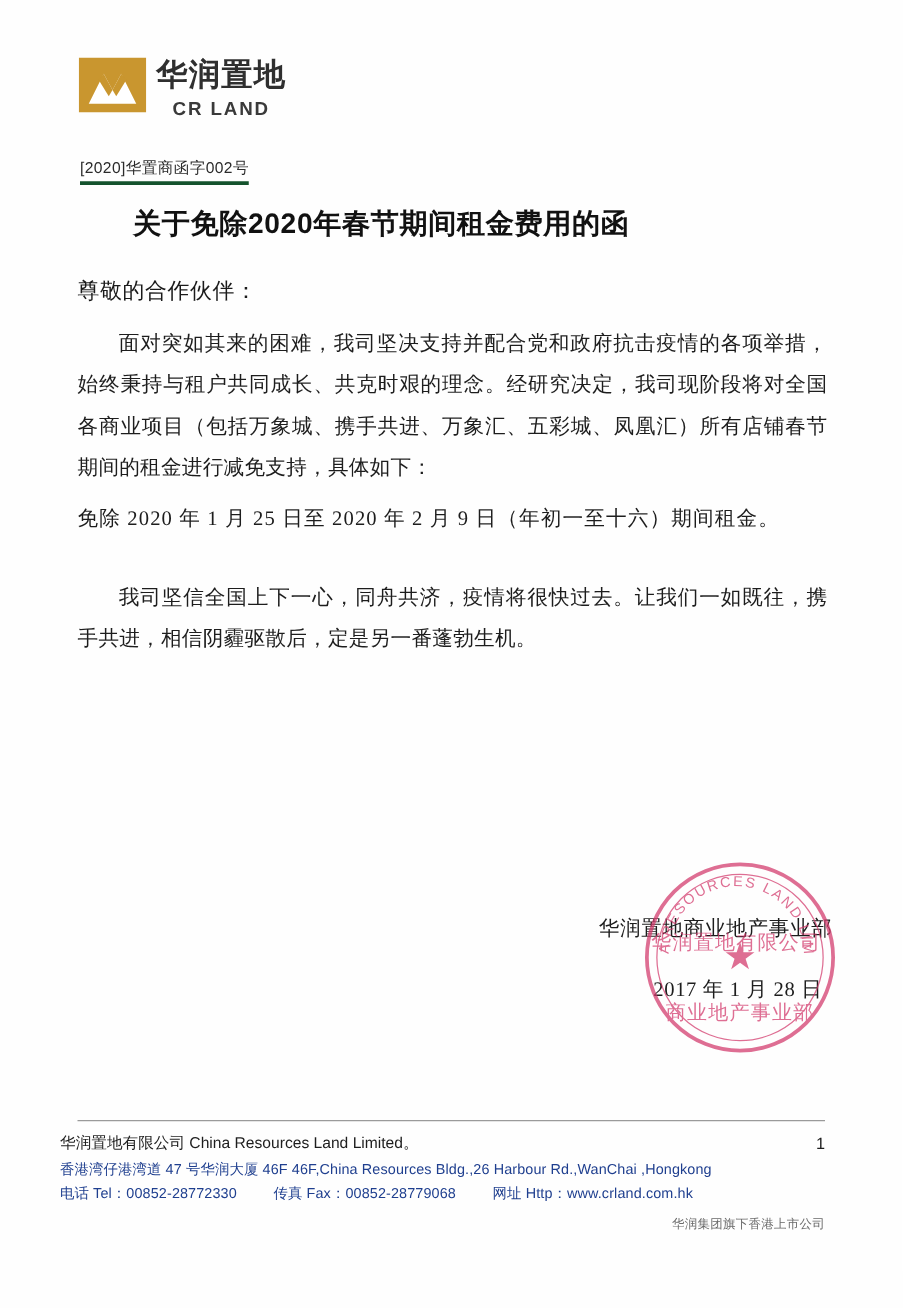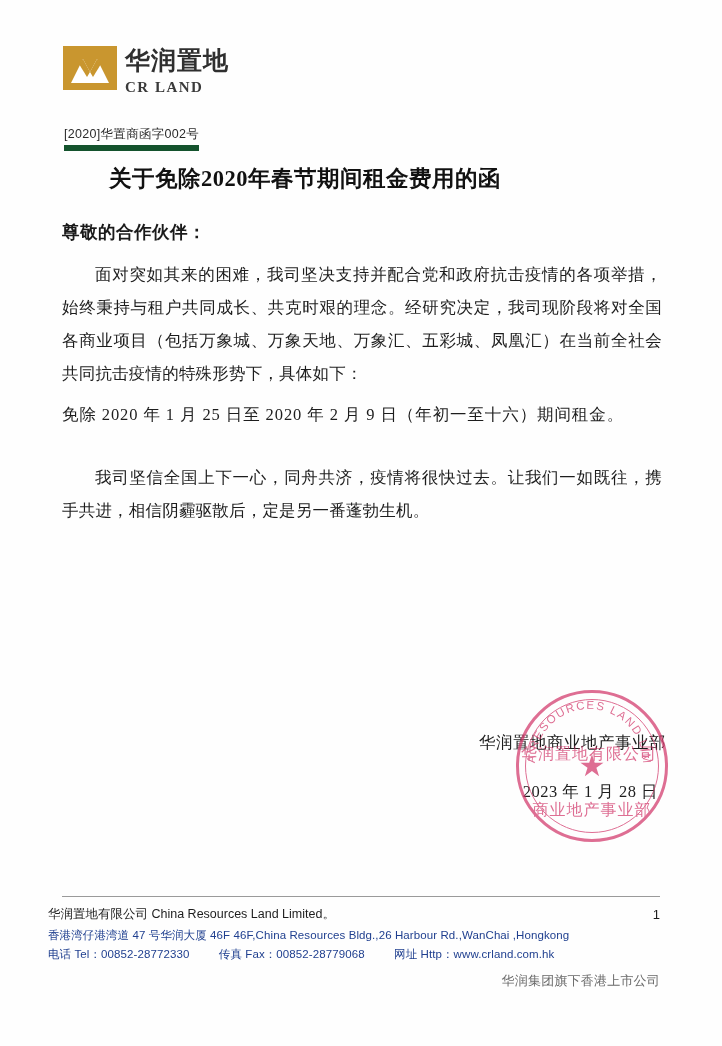--- a/index.html
+++ b/index.html
@@ -47,65 +47,66 @@
   }
   .logo-cn {
     font-family: "Liberation Serif", "DejaVu Serif", serif;
     font-size: 25px;
     font-weight: 700;
     color: #2f2f2f;
     letter-spacing: 1px;
     line-height: 1.05;
   }
   .logo-en {
-    font-family: Liberation Serif, serif;
+    font-family: Liberation Sans, sans-serif;
     font-size: 15px;
     font-weight: 700;
     color: #3a3a3a;
     letter-spacing: 1.5px;
     margin-top: 5px;
+    text-align: center;
   }
 
   
   .doc-number {
     position: absolute;
     left: 64px;
     top: 126px;
     font-family: "Liberation Sans", sans-serif;
     font-size: 12.5px;
     color: #2b2b2b;
-    border-bottom: 6px solid #14532d;
+    border-bottom: 3px solid #14532d;
     padding-bottom: 2px;
     letter-spacing: 0.3px;
   }
 
   
   .doc-title {
     position: absolute;
     left: 0;
     top: 163px;
     width: 610px;
     text-align: center;
-    font-family: Liberation Serif, serif;
+    font-family: Liberation Sans, sans-serif;
     font-size: 22.5px;
     font-weight: 700;
     color: #111;
     letter-spacing: 0.5px;
   }
 
   
   .body-block {
     position: absolute;
     left: 62px;
     top: 220px;
     width: 600px;
   }
   .salutation {
     font-size: 17.5px;
-    font-weight: 700;
+    font-weight: 400;
     color: #1a1a1a;
     margin: 0 0 14px 0;
     letter-spacing: 0.5px;
   }
   .para {
     font-size: 16.5px;
     line-height: 33px;
     color: #1d1d1d;
     margin: 0 0 8px 0;
     text-align: justify;
@@ -218,21 +219,21 @@
     top: 907px;
     font-family: "Liberation Sans", sans-serif;
     font-size: 13px;
     color: #1d1d1d;
   }
   .footer-note {
     position: absolute;
     right: 62px;
     top: 972px;
     font-family: "Liberation Sans", sans-serif;
-    font-size: 13px;
+    font-size: 10px;
     color: #6a6a6a;
     letter-spacing: 0.2px;
   }
 </style>
 </head>
 <body>
 
 <div class="page">
 
   <div class="letterhead">
@@ -249,21 +250,21 @@
       <div class="logo-en">CR LAND</div>
     </div>
   </div>
 
   <div class="doc-number">[2020]华置商函字002号</div>
 
   <div class="doc-title">关于免除2020年春节期间租金费用的函</div>
 
   <div class="body-block">
     <p class="salutation">尊敬的合作伙伴：</p>
-    <p class="para indent">面对突如其来的困难，我司坚决支持并配合党和政府抗击疫情的各项举措，始终秉持与租户共同成长、共克时艰的理念。经研究决定，我司现阶段将对全国各商业项目（包括万象城、万象天地、万象汇、五彩城、凤凰汇）在当前全社会共同抗击疫情的特殊形势下，具体如下：</p>
+    <p class="para indent">面对突如其来的困难，我司坚决支持并配合党和政府抗击疫情的各项举措，始终秉持与租户共同成长、共克时艰的理念。经研究决定，我司现阶段将对全国各商业项目（包括万象城、携手共进、万象汇、五彩城、凤凰汇）所有店铺春节期间的租金进行减免支持，具体如下：</p>
     <p class="para spaced-item">免除 2020 年 1 月 25 日至 2020 年 2 月 9 日（年初一至十六）期间租金。</p>
     <p class="para indent gap-para">我司坚信全国上下一心，同舟共济，疫情将很快过去。让我们一如既往，携手共进，相信阴霾驱散后，定是另一番蓬勃生机。</p>
   </div>
 
   <div class="seal">
     <div class="seal-inner"></div>
     <svg width="140" height="140" viewBox="0 0 140 140" xmlns="http://www.w3.org/2000/svg">
       <defs>
         <path id="arcTop" d="M 16,70 A 54,54 0 0 1 124,70" fill="none"></path>
       </defs>
@@ -271,21 +272,21 @@
         <textPath href="#arcTop" startOffset="50%" text-anchor="middle">CHINA RESOURCES LAND LIMITED</textPath>
       </text>
       <text x="70" y="66" text-anchor="middle" font-family="Liberation Serif, serif" font-size="16" fill="#d2376a" letter-spacing="1">华润置地有限公司</text>
     </svg>
     <div class="seal-star">★</div>
     <div class="seal-bottom-text">商业地产事业部</div>
   </div>
 
   <div class="signature">
     <div class="sig-org">华润置地商业地产事业部</div>
-    <div class="sig-date">2023 年 1 月 28 日</div>
+    <div class="sig-date">2017 年 1 月 28 日</div>
   </div>
 
   <div class="footer-rule"></div>
   <div class="footer">
     <div class="footer-line1">华润置地有限公司 China Resources Land Limited。</div>
     <div class="footer-line2">香港湾仔港湾道 47 号华润大厦 46F 46F,China Resources Bldg.,26 Harbour Rd.,WanChai ,Hongkong</div>
     <div class="footer-line3">
       <span>电话 Tel：00852-28772330</span>
       <span>传真 Fax：00852-28779068</span>
       <span>网址 Http：www.crland.com.hk</span>

